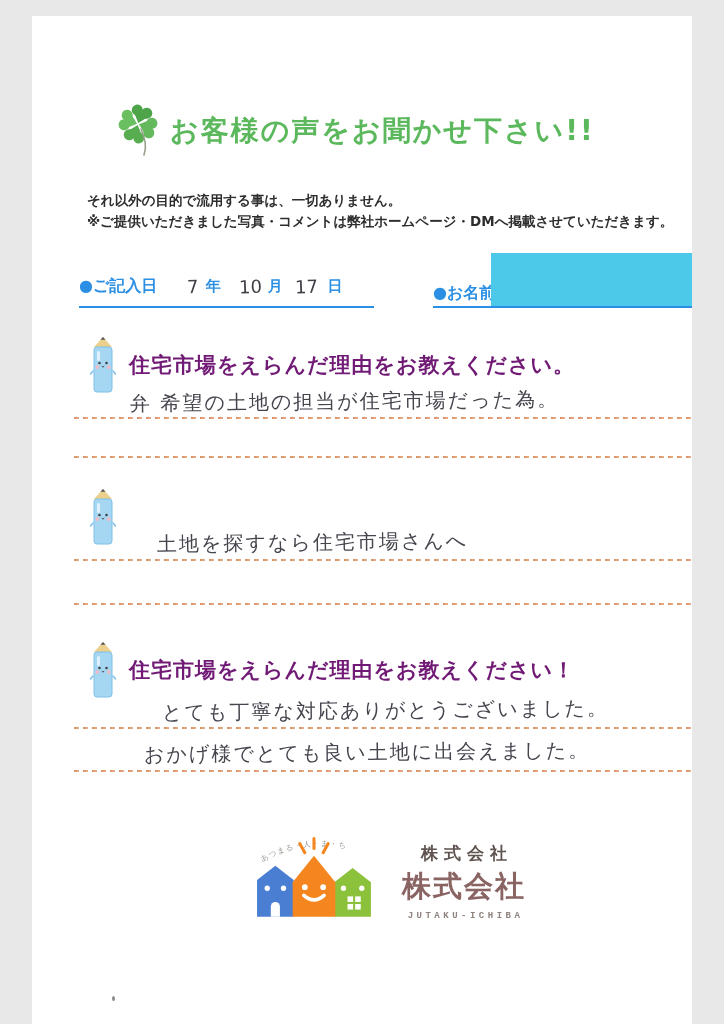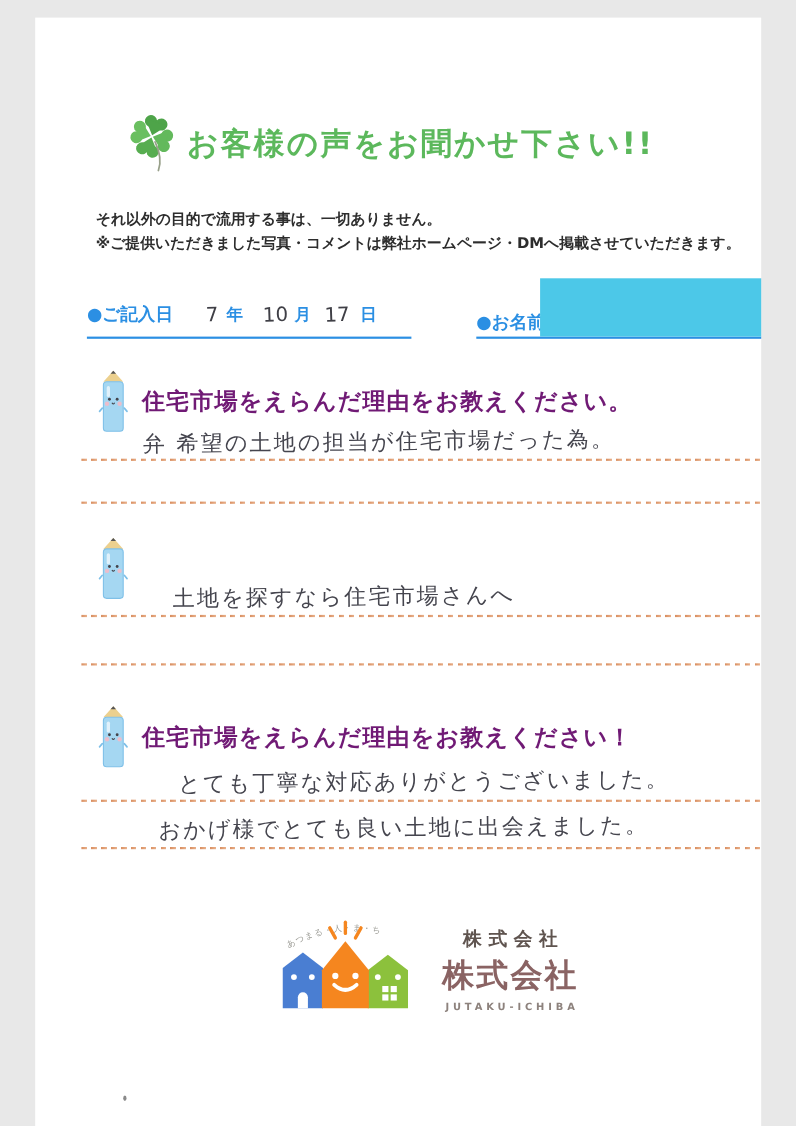--- a/index.html
+++ b/index.html
@@ -93,21 +93,21 @@
   .company-prefix {
     font-size: 17px; letter-spacing: 6px; color: #5f544f; font-weight: 600;
     padding-left: 6px;
   }
   .company-name {
     margin-top: 2px; font-size: 29px; font-weight: bold; letter-spacing: 2px;
     color: #8a6363; white-space: nowrap;
   }
   .company-romaji {
     margin-top: 4px; font-size: 9px; letter-spacing: 3.5px; color: #8d827d;
-    font-weight: 600; padding-left: 3px;
+    font-weight: 600; padding-left: 3px; font-family: Liberation Mono, monospace;
   }
 
   .scan-speck {
     position: absolute; left: 80px; top: 980px; width: 3px; height: 5px;
     background: #8a8a8a; border-radius: 50%;
   }
 </style>
 </head>
 <body>
 

